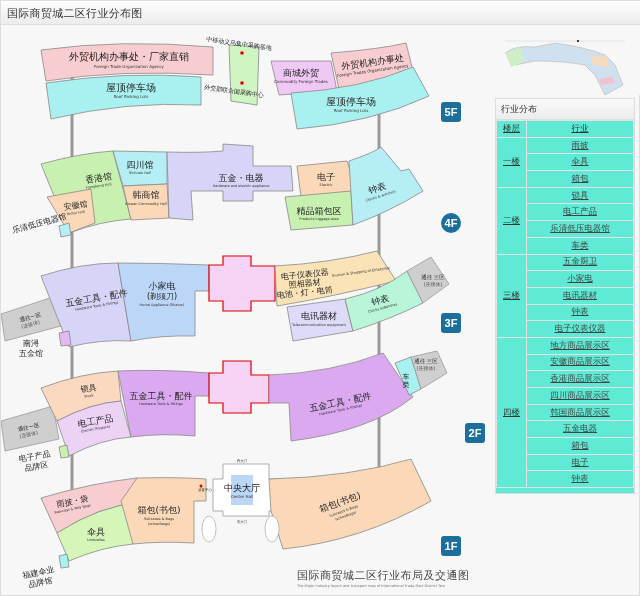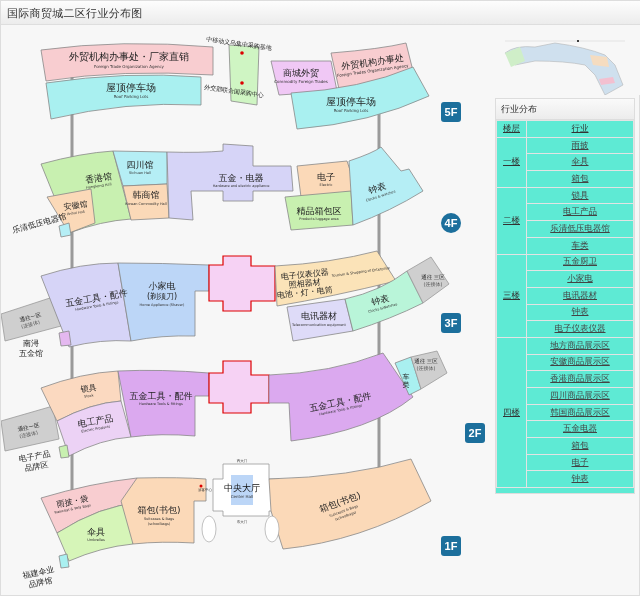--- a/index.html
+++ b/index.html
@@ -275,13 +275,17 @@
         <tr>
             <td>电子</td>
           </tr>
         <tr>
             <td>钟表</td>
           </tr>
       </tbody>
     </table>
   </div>
 
+  <div class="footer">
+    <div class="cn">国际商贸城二区行业布局及交通图</div>
+    <div class="en">The Major industry layout and transport map of International Trade Mart District Two</div>
+  </div>
 </div>
 
 </body></html>

